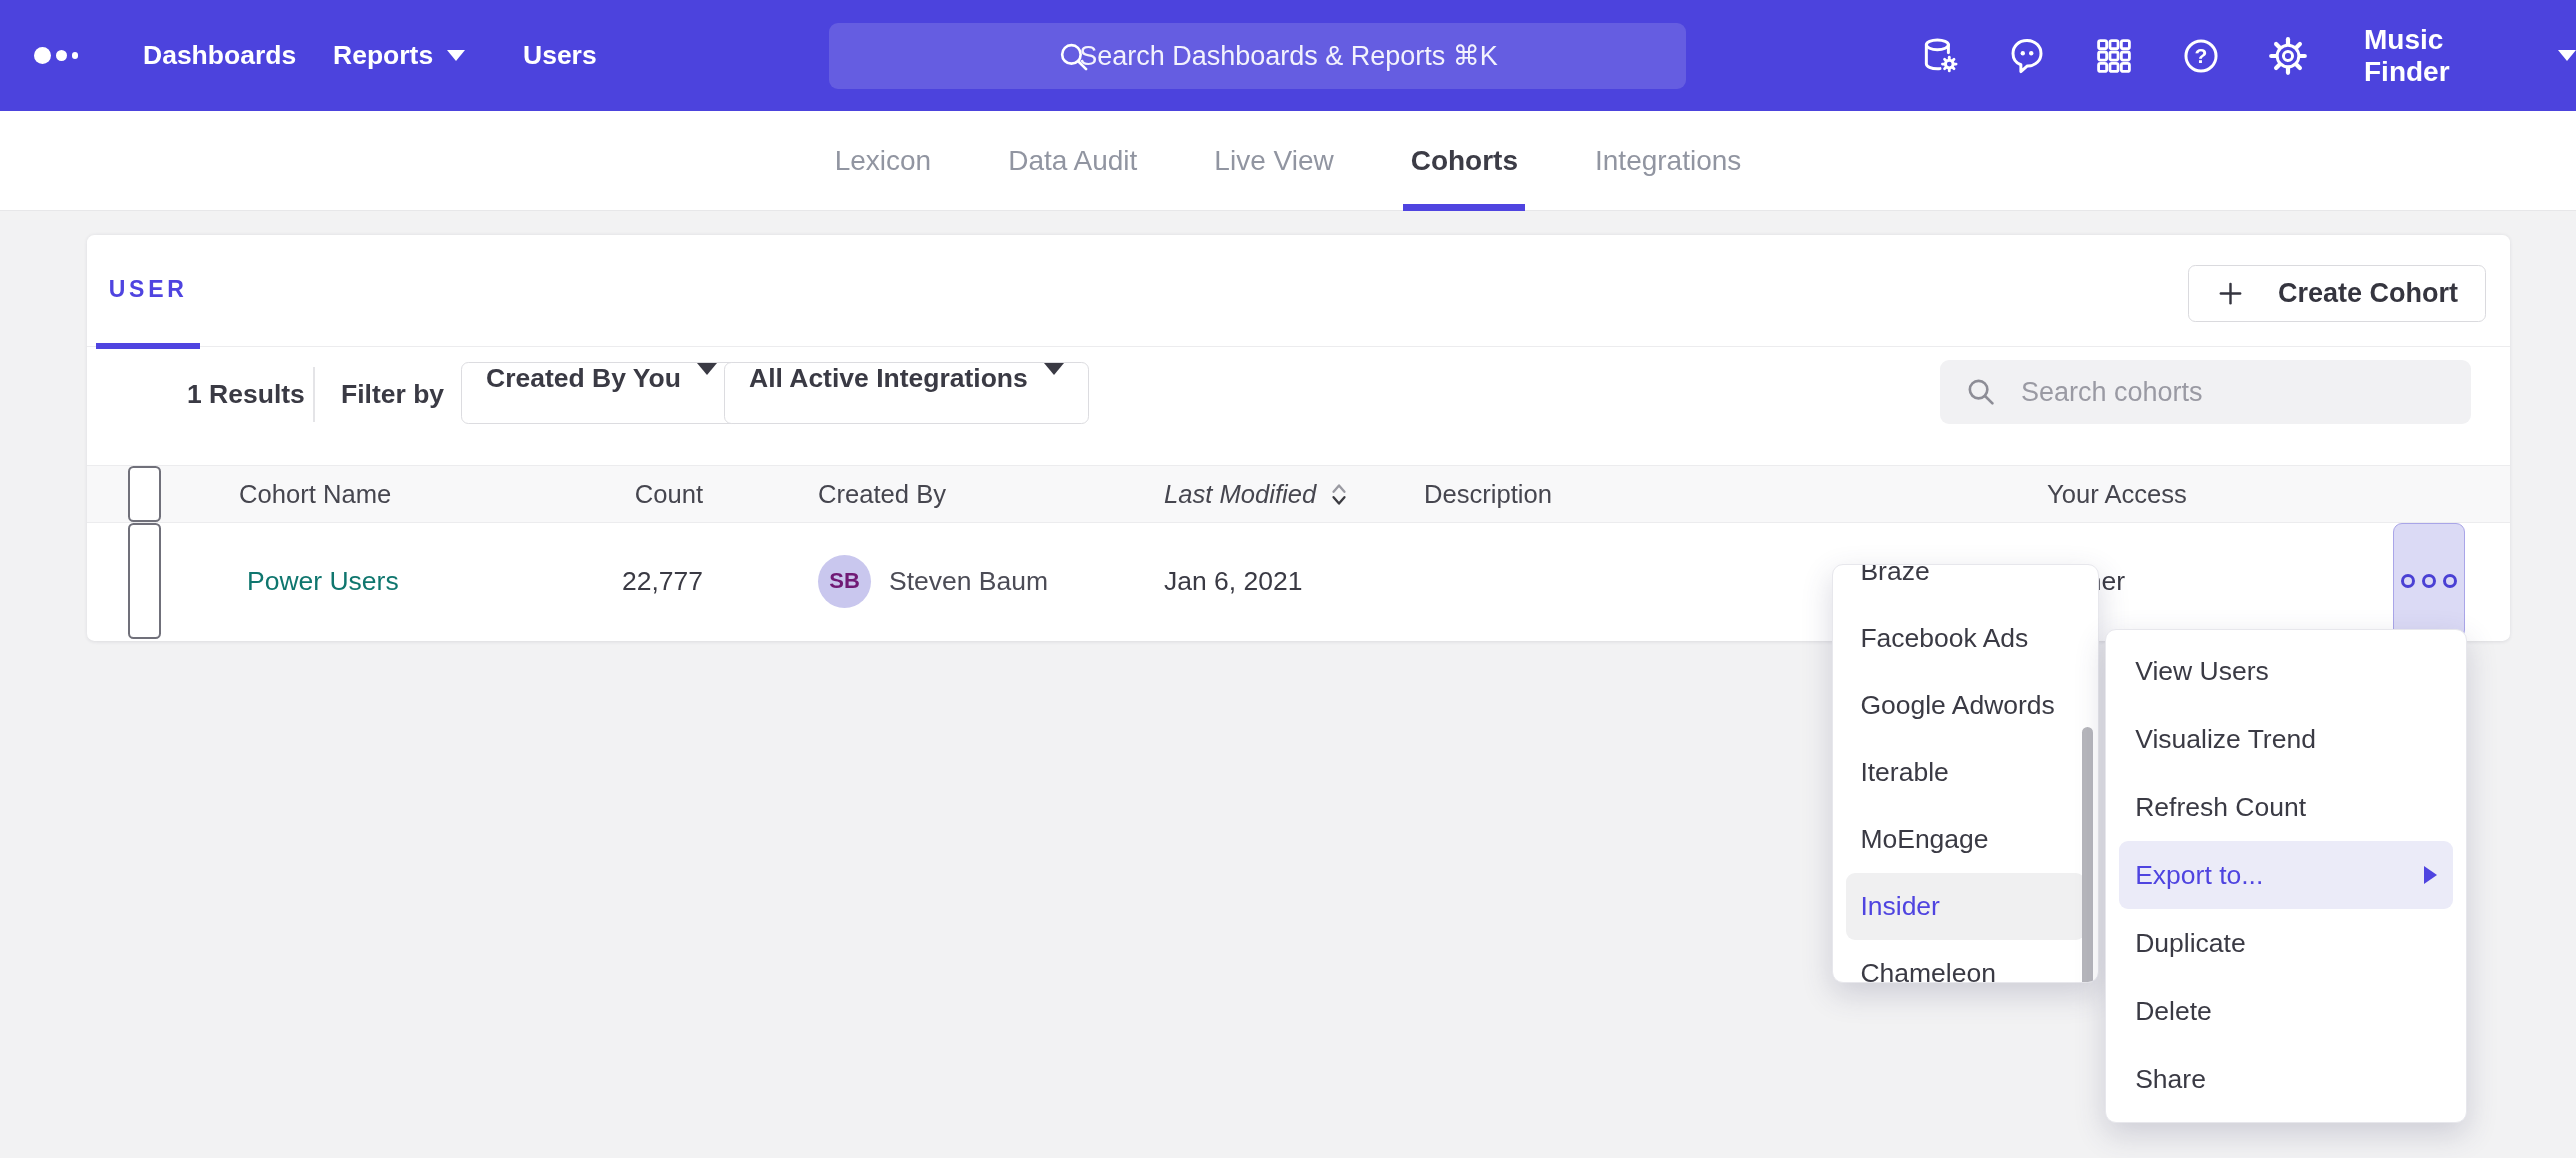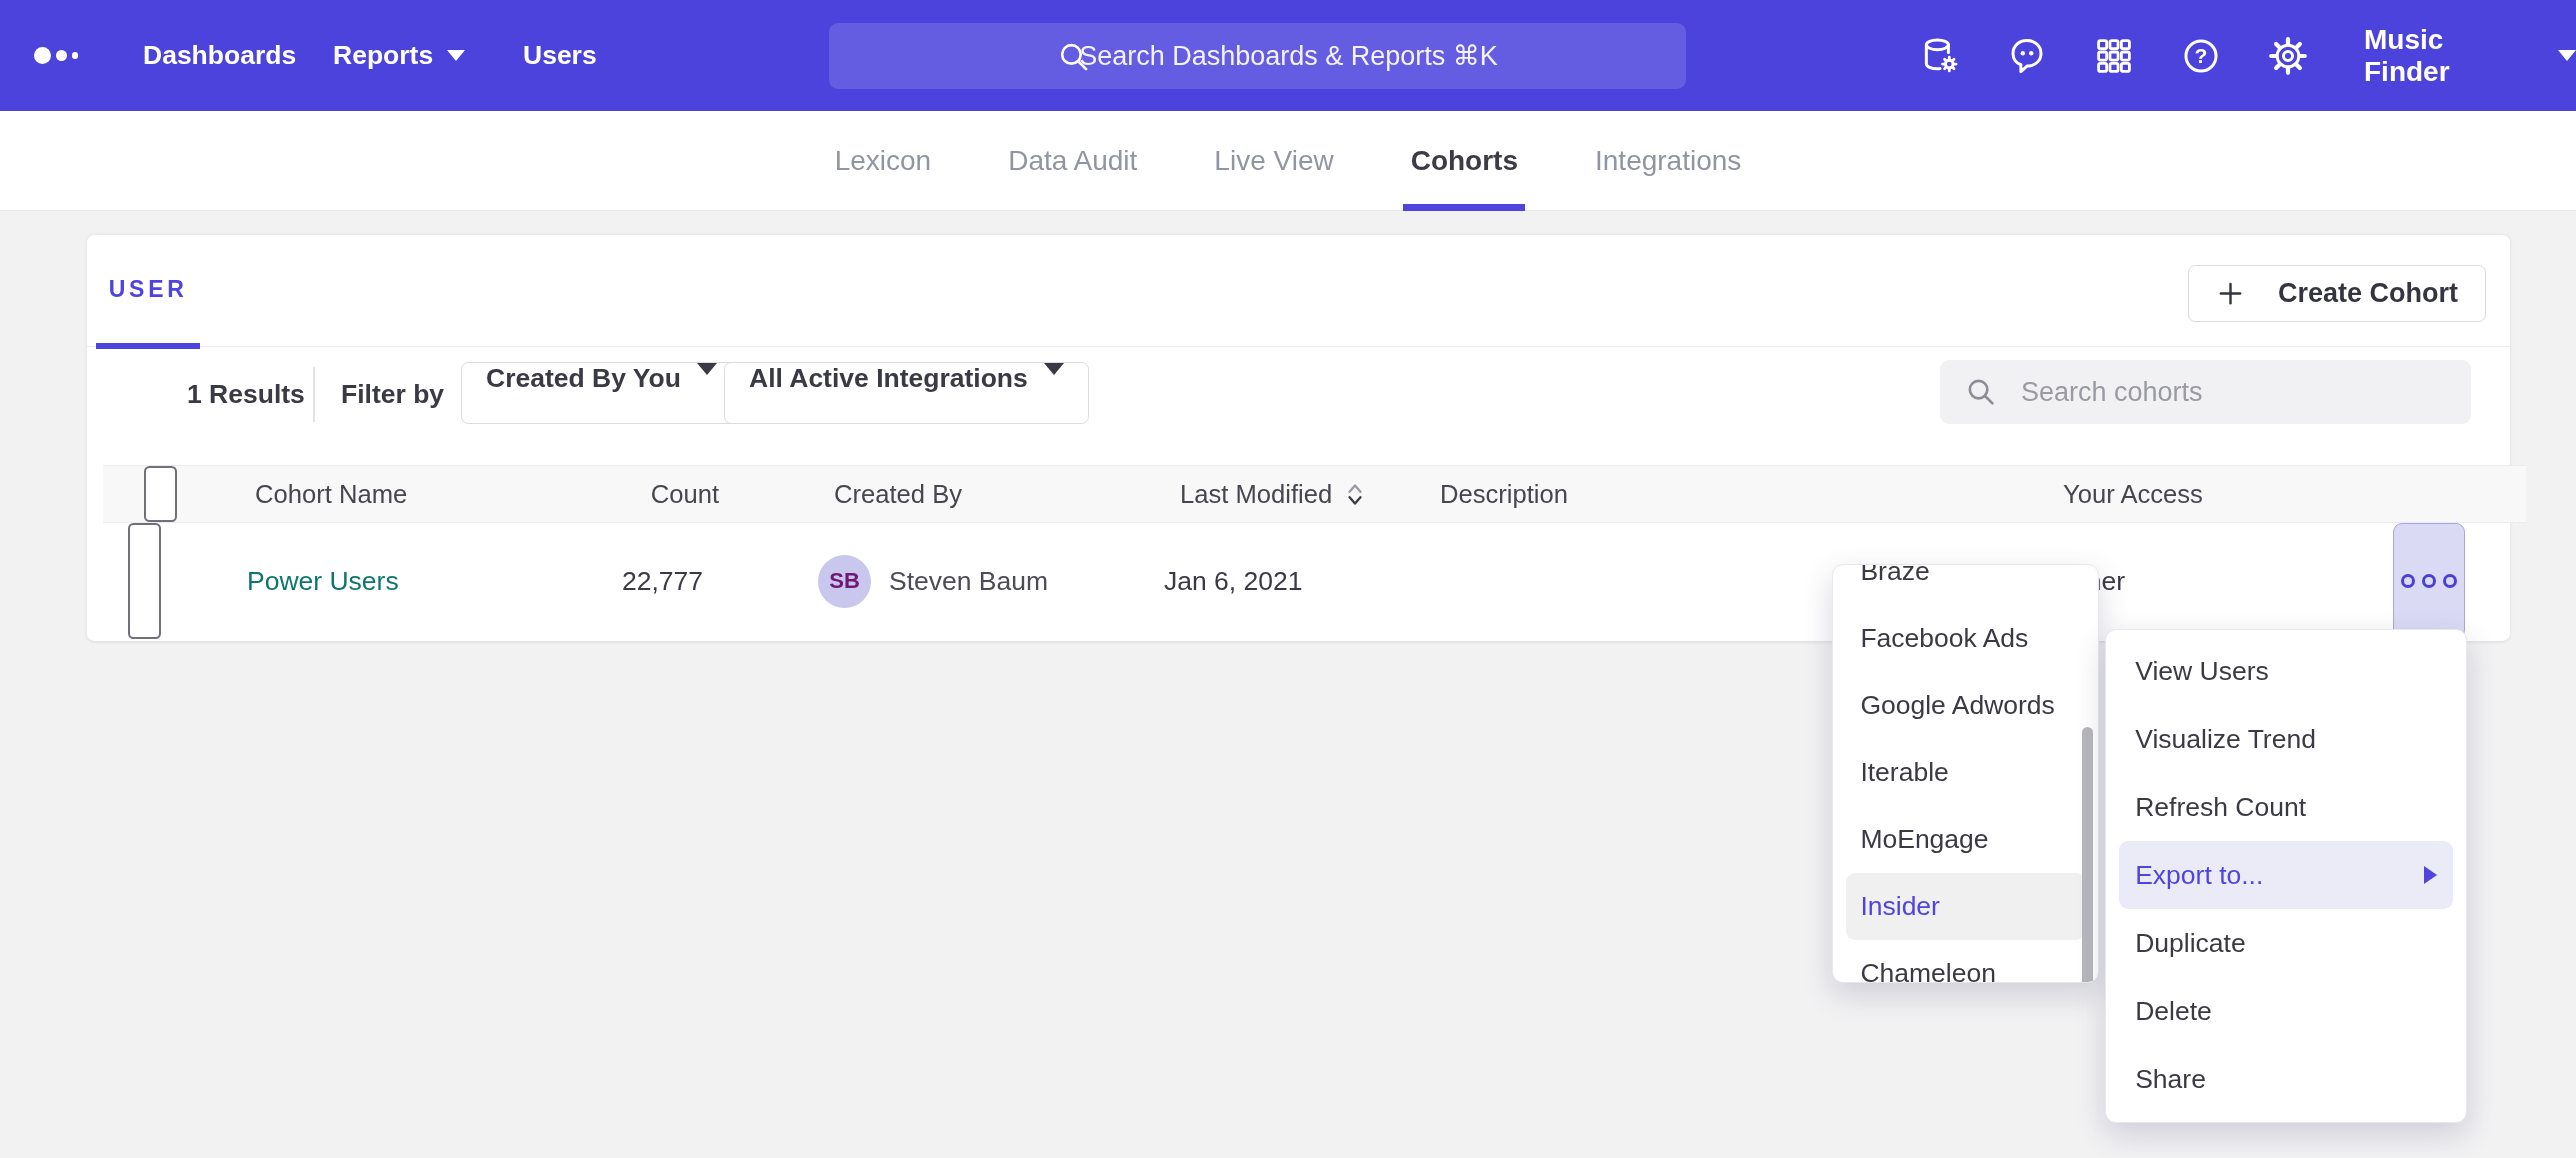--- a/index.html
+++ b/index.html
@@ -70,29 +70,29 @@
   .dd-integrations { left:637px; }
   .dd-caret { width:0; height:0; border-left:10px solid transparent; border-right:10px solid transparent; border-top:12px solid #3a3a44; }
 
   .cohort-search { position:absolute; right:39px; top:25px; width:531px; height:64px; background:#f1f1f3;
                    border-radius:9px; display:flex; align-items:center; padding:0 24px; gap:20px; }
   .cohort-search input { flex:1; background:transparent; border:none; outline:none; font-size:27px;
                          font-family:inherit; color:#3a3a44; }
   .cohort-search input::placeholder { color:#9a9aa3; opacity:1; }
 
   
-  .thead { position:absolute; left:16px; top:230px; width:100%; height:58px; background:#f8f8f9;
+  .thead { position:absolute; left:0; top:230px; width:100%; height:58px; background:#f8f8f9;
            border-top:0.9px solid #ececee; border-bottom:0.9px solid #ececee; font-size:25.6px; color:#46464f; }
   .thead > div { position:absolute; top:0; height:56px; display:flex; align-items:center; }
   .checkbox { position:absolute; width:33px; height:33px; background:#fff; border:2.7px solid #70707a; border-radius:5.5px; cursor:pointer; }
   .cb-head { left:41px; top:12px; }
   .h-name { left:152px; }
   .h-count { left:438px; width:178px; justify-content:flex-end; }
   .h-created { left:731px; }
-  .h-modified { left:1077px; gap:11px; }
+  .h-modified { left:1077px; gap:11px;font-style:italic; }
   .h-desc { left:1337px; }
   .h-access { left:1960px; }
 
   .trow { position:absolute; left:0; top:288px; width:100%; height:116px; font-size:26.5px; color:#3a3a44; }
   .trow > div { position:absolute; top:0; height:116px; display:flex; align-items:center; }
   .cb-row { left:41px; top:41px; }
   .c-name { left:152px; }
   .cohort-link { color:#0f766e; cursor:pointer;margin-left:8px; }
   .c-count { left:438px; width:178px; justify-content:flex-end; }
   .c-avatar-wrap { left:731px; gap:18px; color:#4c4c56; }

